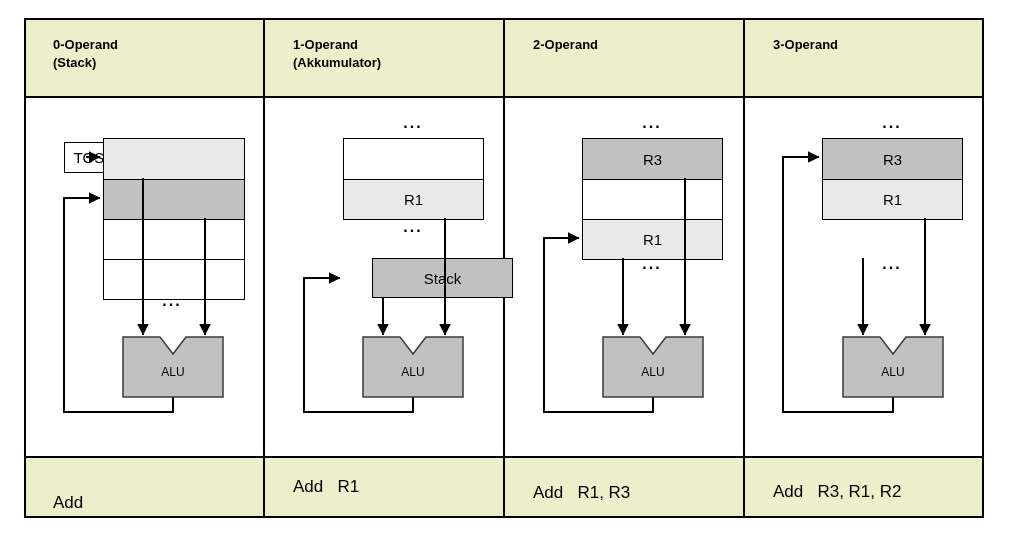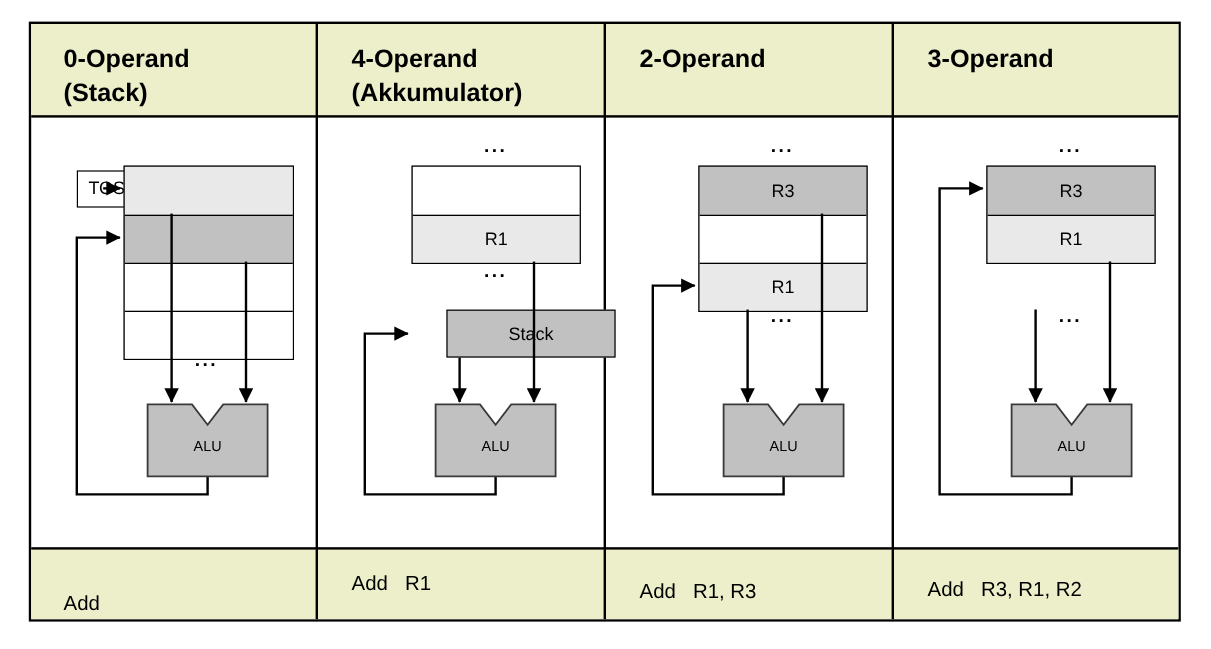--- a/index.html
+++ b/index.html
@@ -7,21 +7,21 @@
     position:relative;width:1009px;height:541px;background:#ffffff;
     font-family:"Liberation Sans","DejaVu Sans",sans-serif;color:#000;
     overflow:hidden;
   }
   .abs{position:absolute;box-sizing:border-box;}
   
   .tframe{border:2px solid #000;background:transparent;}
   .band{background:#ecefca;}
   .vdiv{background:#000;width:2px;}
   
-  .hcell{font-size:21px;font-weight:bold;line-height:1.35;white-space:pre-line;}
+  .hcell{font-size:13px;font-weight:bold;line-height:1.35;white-space:pre-line;}
   .fcell{font-size:17px;display:flex;align-items:center;white-space:pre;}
   
   .regbox{border:1.5px solid #000;background:#404040;z-index:1;}
   .rcell{box-sizing:border-box;height:40px;display:flex;align-items:center;justify-content:center;font-size:15px;}
   .rcell + .rcell{border-top:1.5px solid #000;}
   .c-white{background:#ffffff;}
   .c-light{background:#e9e9e9;}
   .c-dark{background:#c1c1c1;}
   .smallbox{border:1.5px solid #000;background:#fff;display:flex;align-items:center;justify-content:center;font-size:15px;z-index:1;margin-left:29px;}
   .dots{font-size:16px;font-weight:bold;letter-spacing:2px;text-align:center;z-index:1;line-height:16px;}
@@ -35,21 +35,21 @@
 
   <div class="abs tframe" style="left:24px;top:18px;width:960px;height:500px;"></div>
   <div class="abs band" style="left:26px;top:20px;width:956px;height:78px;border-bottom:2px solid #000;"></div>
   <div class="abs band" style="left:26px;top:456px;width:956px;height:60px;border-top:2px solid #000;"></div>
   <div class="abs vdiv" style="left:263px;top:20px;height:496px;"></div>
   <div class="abs vdiv" style="left:503px;top:20px;height:496px;"></div>
   <div class="abs vdiv" style="left:743px;top:20px;height:496px;"></div>
 
   <div class="abs hcell" style="left:53px;top:36px;width:195px;">0-Operand
 (Stack)</div>
-  <div class="abs hcell" style="left:293px;top:36px;width:195px;">4-Operand
+  <div class="abs hcell" style="left:293px;top:36px;width:195px;">1-Operand
 (Akkumulator)</div>
   <div class="abs hcell" style="left:533px;top:36px;width:195px;">2-Operand</div>
   <div class="abs hcell" style="left:773px;top:36px;width:195px;">3-Operand</div>
 
   <div class="abs smallbox" style="left:35px;top:142px;width:50px;height:31px;">TOS</div>
   <div class="abs regbox" style="left:103px;top:138px;width:142px;">
     <div class="rcell c-light"></div>
     <div class="rcell c-dark"></div>
     <div class="rcell c-white"></div>
     <div class="rcell c-white"></div>

